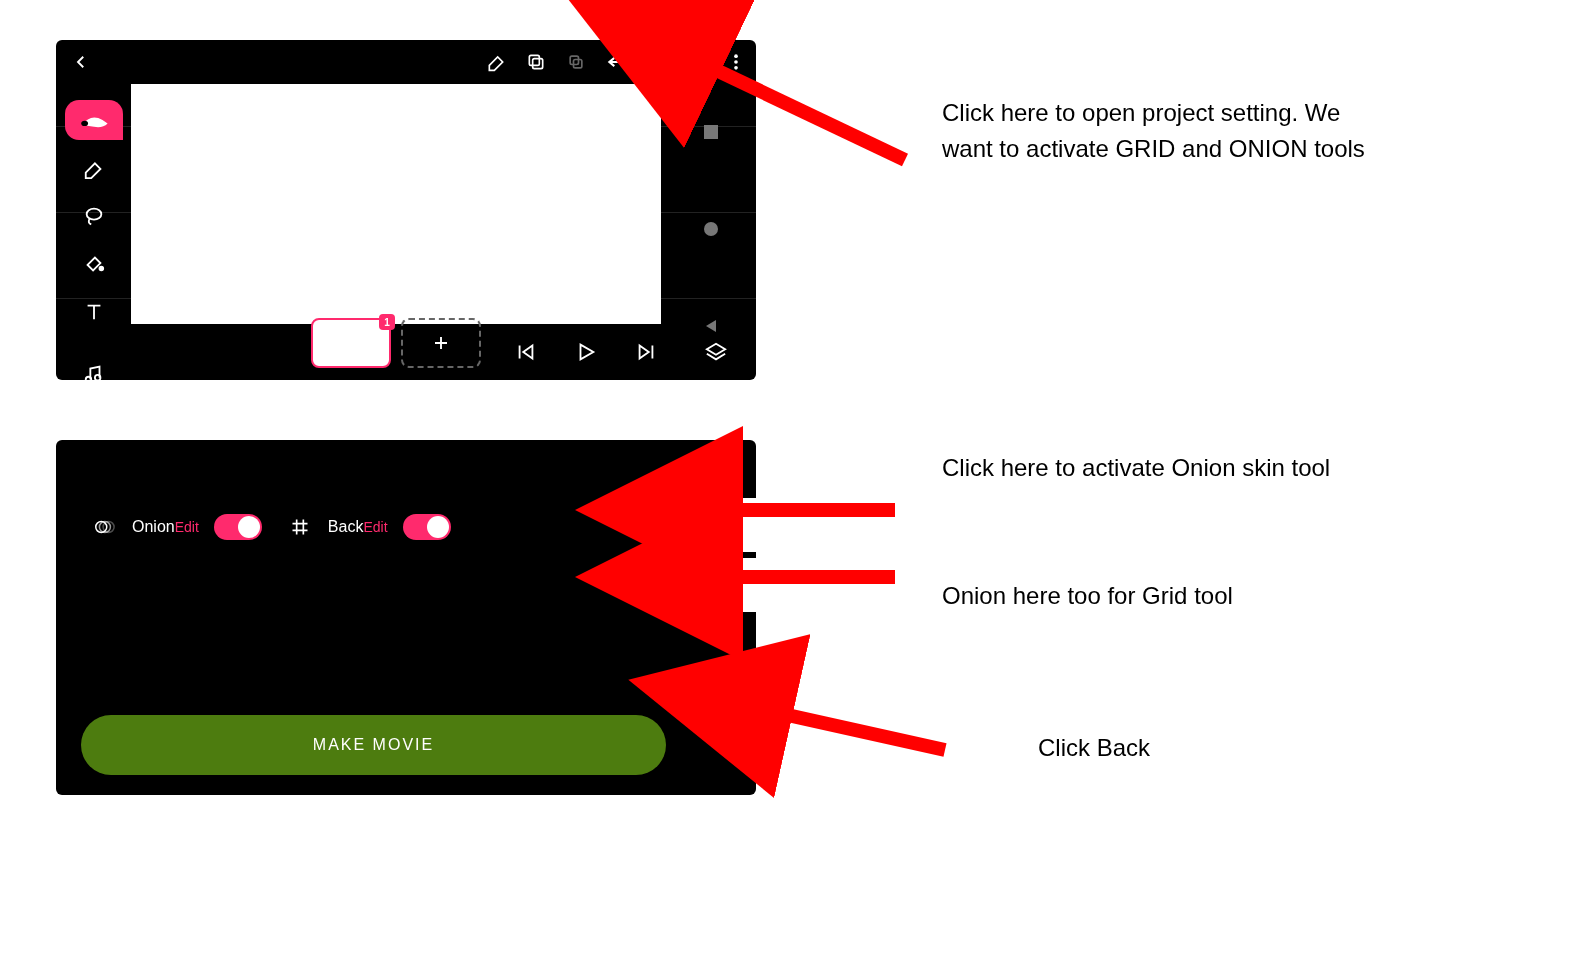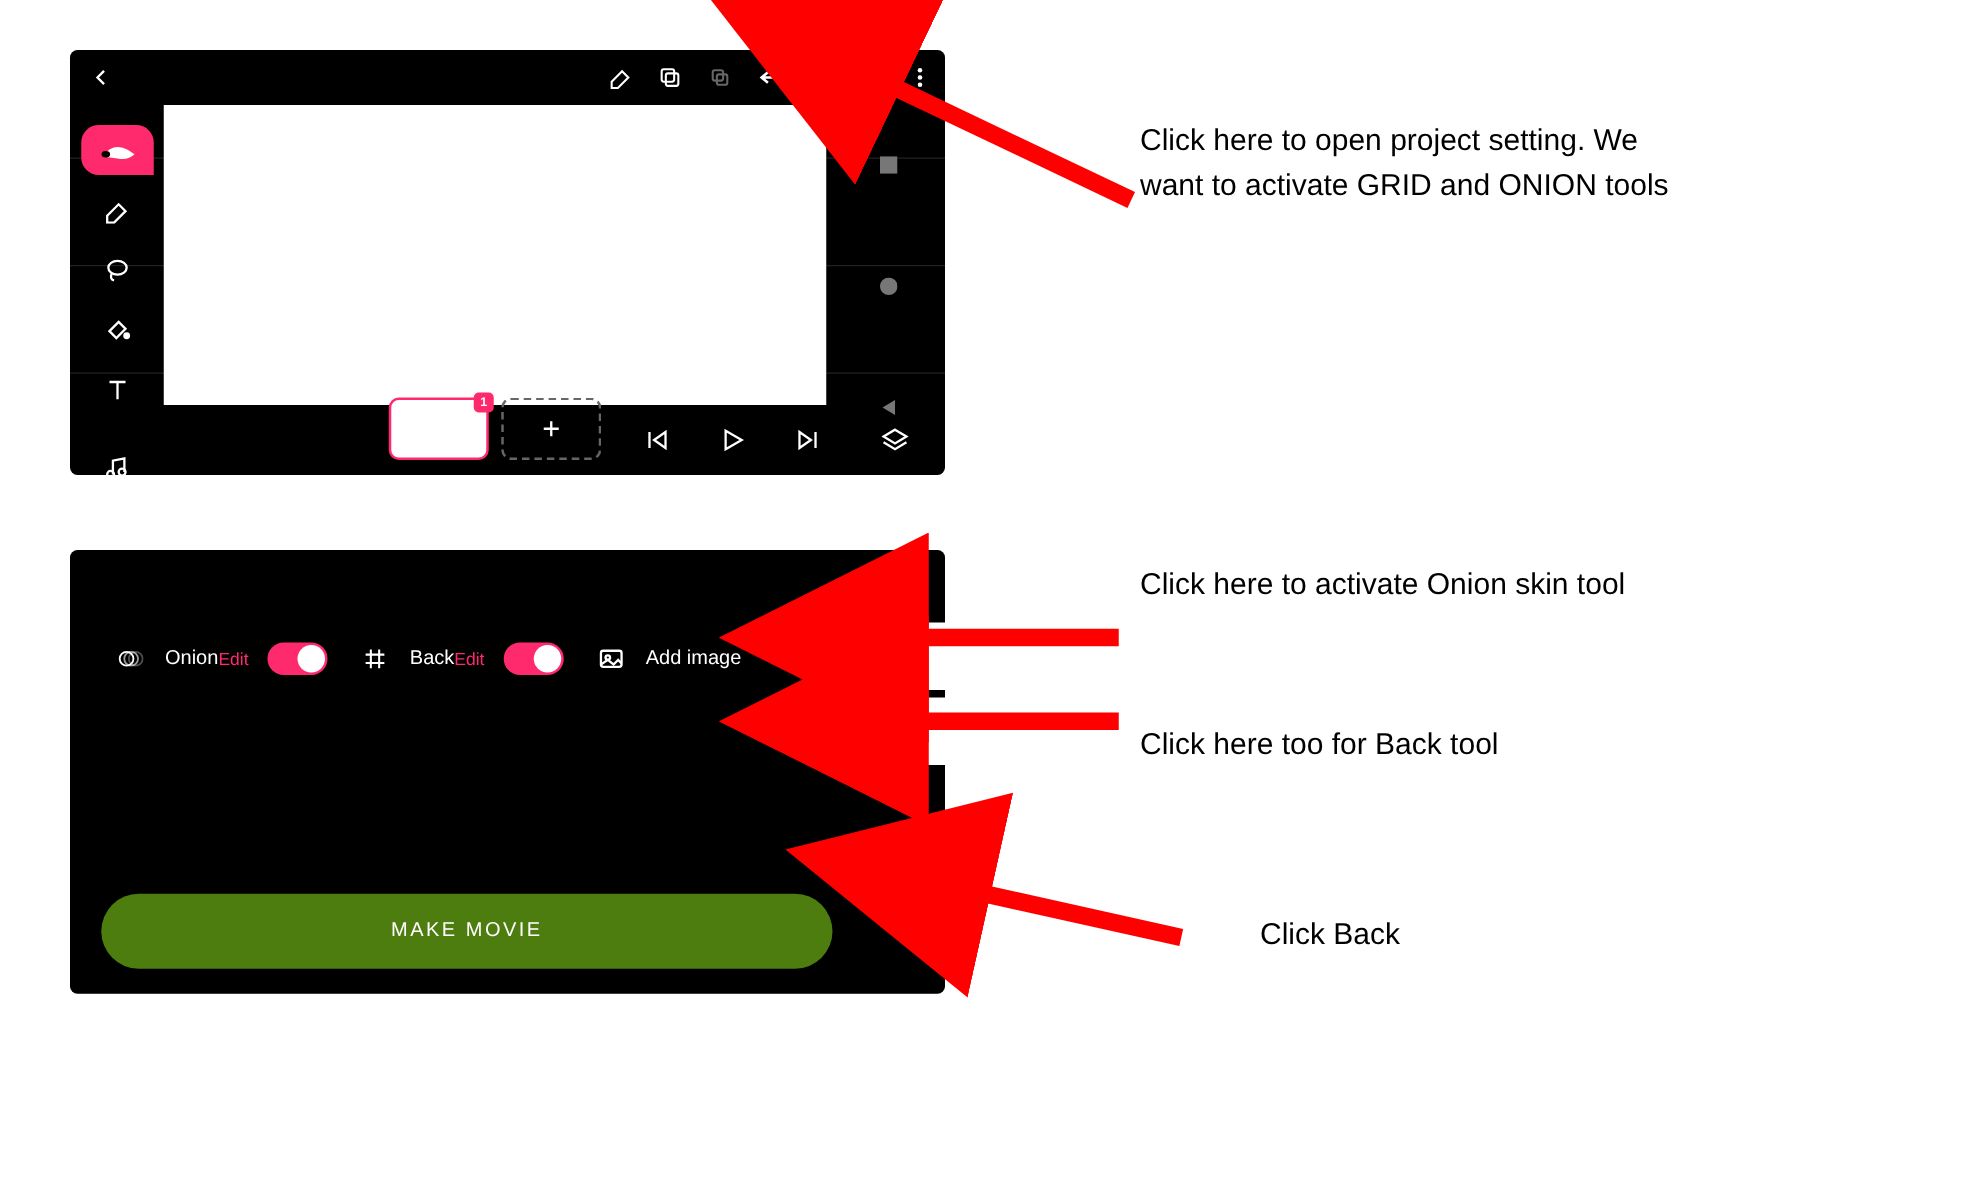--- a/index.html
+++ b/index.html
@@ -87,21 +87,21 @@
   .nav-dots { position:absolute; right:12px; top:0; width:40px; height:100%;
     display:flex; flex-direction:column; align-items:center; justify-content:space-around; padding:60px 0 70px; }
   .make-movie {
     position:absolute; left: 25px; right: 90px; bottom: 20px; height:60px;
     background:#4d7c0f; border-radius:30px; color:#fff; font-weight:normal;
     font-size:16px; letter-spacing:2px; display:flex; align-items:center; justify-content:center;
   }
   
   .arrow { position:absolute; pointer-events:none; }
   .arrow svg { overflow:visible; }
-  .note { position:absolute; font-size:24px; color:#000; line-height:1.5; }
+  .note { position:absolute; font-size:24px; color:#000; line-height:1.5;margin-left:30px; }
 </style>
 </head>
 <body>
 
 <div class="shot shot-top">
   <div class="grid-line" style="top:86px"></div>
   <div class="grid-line" style="top:172px"></div>
   <div class="grid-line" style="top:258px"></div>
 
   <div class="top-toolbar">
@@ -265,30 +265,20 @@
       <div class="sicon">
         <svg width="20" height="20" viewBox="0 0 24 24" fill="none" stroke="#fff" stroke-width="2">
             <path d="M8 3 V21 M16 3 V21 M3 8 H21 M3 16 H21"></path>
           </svg>
       </div>
       <div class="slabel">Back</div>
       <div class="sedit">Edit</div>
       <div class="toggle">
           <div class="knob"></div>
         </div>
-    </div>
-    <div class="srow">
-      <div class="sicon">
-        <svg width="22" height="22" viewBox="0 0 24 24" fill="none" stroke="#fff" stroke-width="2">
-            <rect x="3" y="5" width="18" height="14" rx="2"></rect>
-            <circle cx="9" cy="11" r="2"></circle>
-            <path d="M3 17 L9 13 L14 17 L18 13 L21 16"></path>
-          </svg>
-      </div>
-      <div class="slabel">Add image</div>
     </div>
   </div>
 
   <div class="nav-dots">
     <div class="rmark">
         <svg width="14" height="14">
           <rect width="14" height="14" fill="#777"></rect>
         </svg>
       </div>
     <div class="rmark">
@@ -342,14 +332,14 @@
         <marker id="ah4" markerWidth="12" markerHeight="12" refX="2" refY="6" orient="auto">
           <polygon points="0,0 12,6 0,12" fill="#ff0000"></polygon>
         </marker>
       </defs>
   <line x1="195" y1="50" x2="15" y2="10" stroke="#ff0000" stroke-width="14" marker-end="url(#ah4)"></line>
     </svg>
 </div>
 
 <div class="note" style="left:912px; top:95px; width:430px">Click here to open project setting. We want to activate GRID and ONION tools</div>
 <div class="note" style="left:912px; top:450px; width:430px">Click here to activate Onion skin tool</div>
-<div class="note" style="left:912px; top:578px; width:430px">Click here too for Back tool</div>
+<div class="note" style="left:912px; top:578px; width:430px">Onion here too for Grid tool</div>
 <div class="note" style="left:1008px; top:730px; width:300px">Click Back</div>
 
 </body></html>

